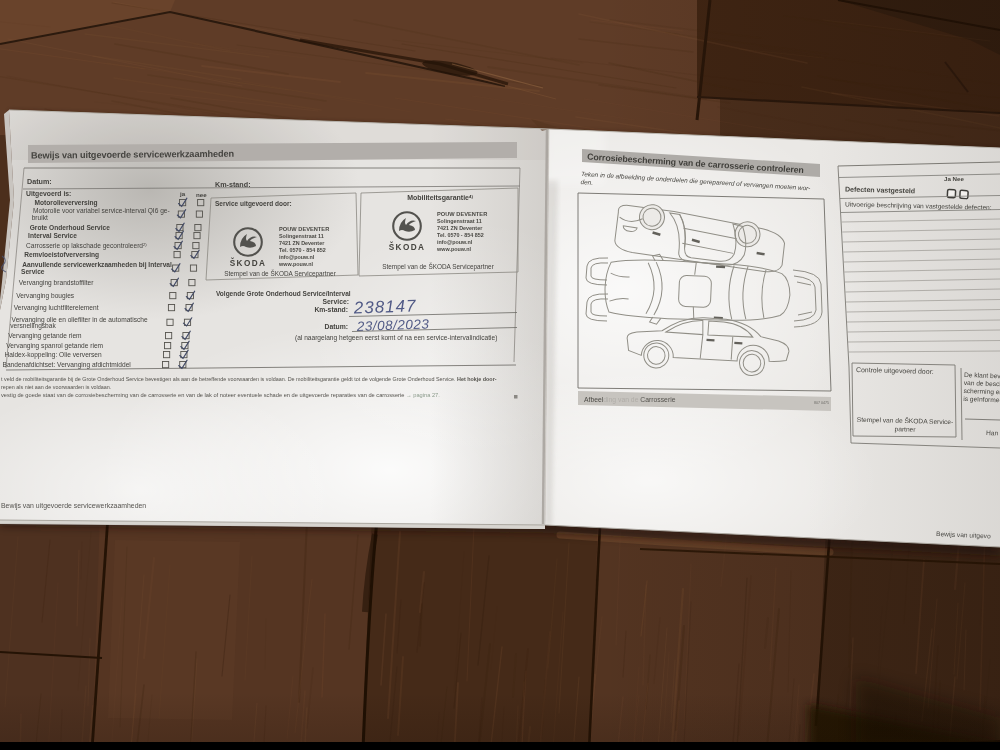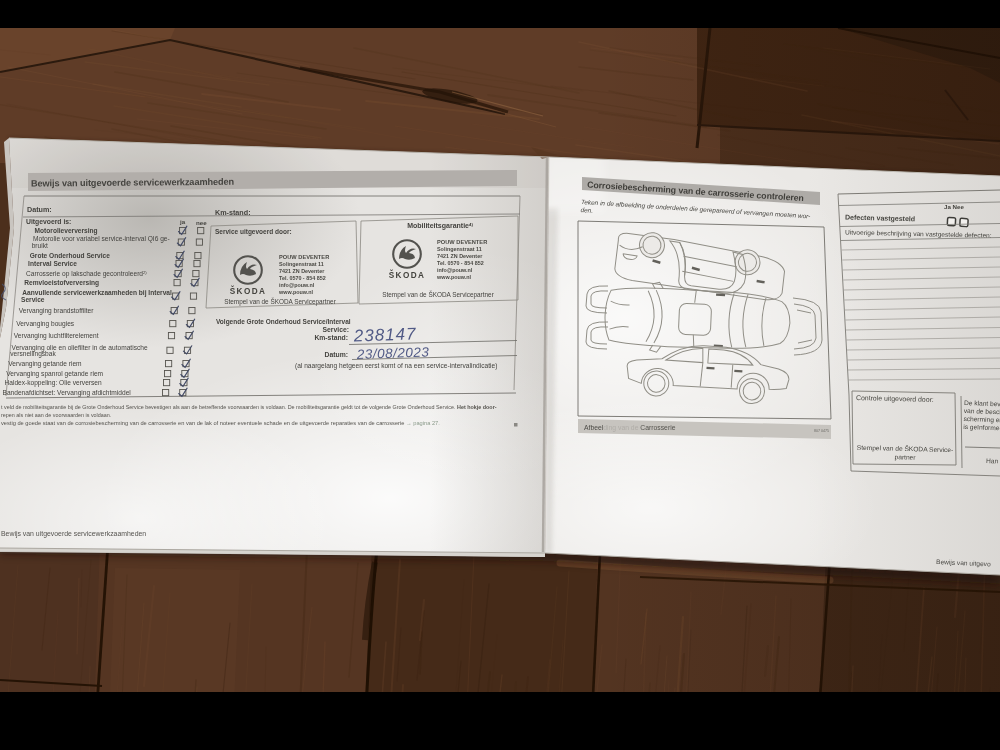--- a/index.html
+++ b/index.html
@@ -1,16 +1,16 @@
 <!DOCTYPE html>
 <html><head>
 <meta charset="utf-8">
 <style>
 html,body{margin:0;padding:0;background:#000;}
-#stage{width:1000px;height:664px;overflow:hidden;position:relative;font-family:"Liberation Sans",sans-serif;margin-top:28px;}
+#stage{width:1000px;height:742px;overflow:hidden;position:relative;font-family:"Liberation Sans",sans-serif;}
 svg{display:block;}
 </style>
 </head>
 <body>
 <div id="stage">
 <svg width="1000" height="750" viewBox="0 0 1000 750">
 <defs>
   <linearGradient id="woodTop" x1="0" y1="0" x2="1" y2="0">
     <stop offset="0" stop-color="#6b4229"></stop>
     <stop offset="0.45" stop-color="#684028"></stop>

